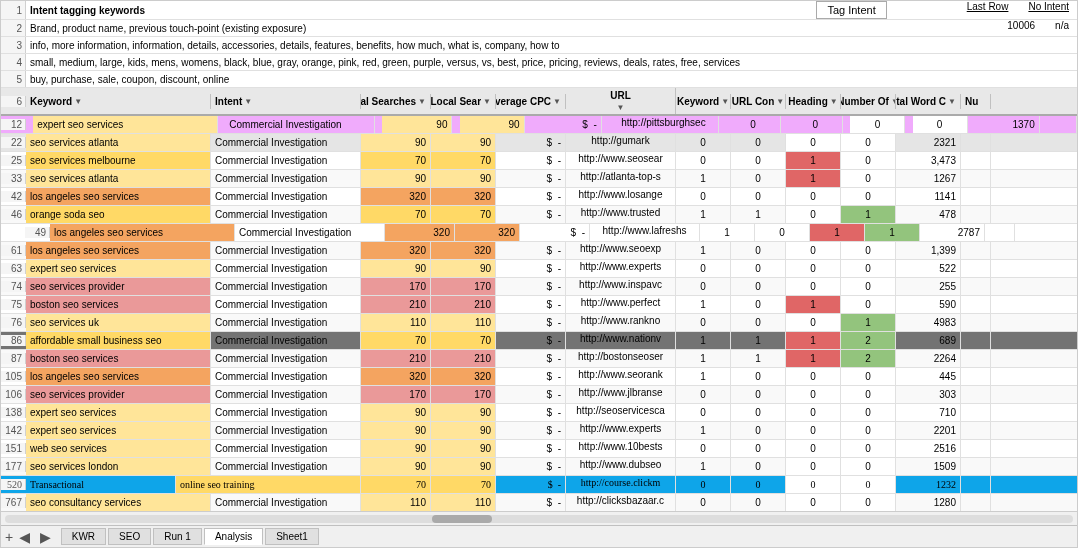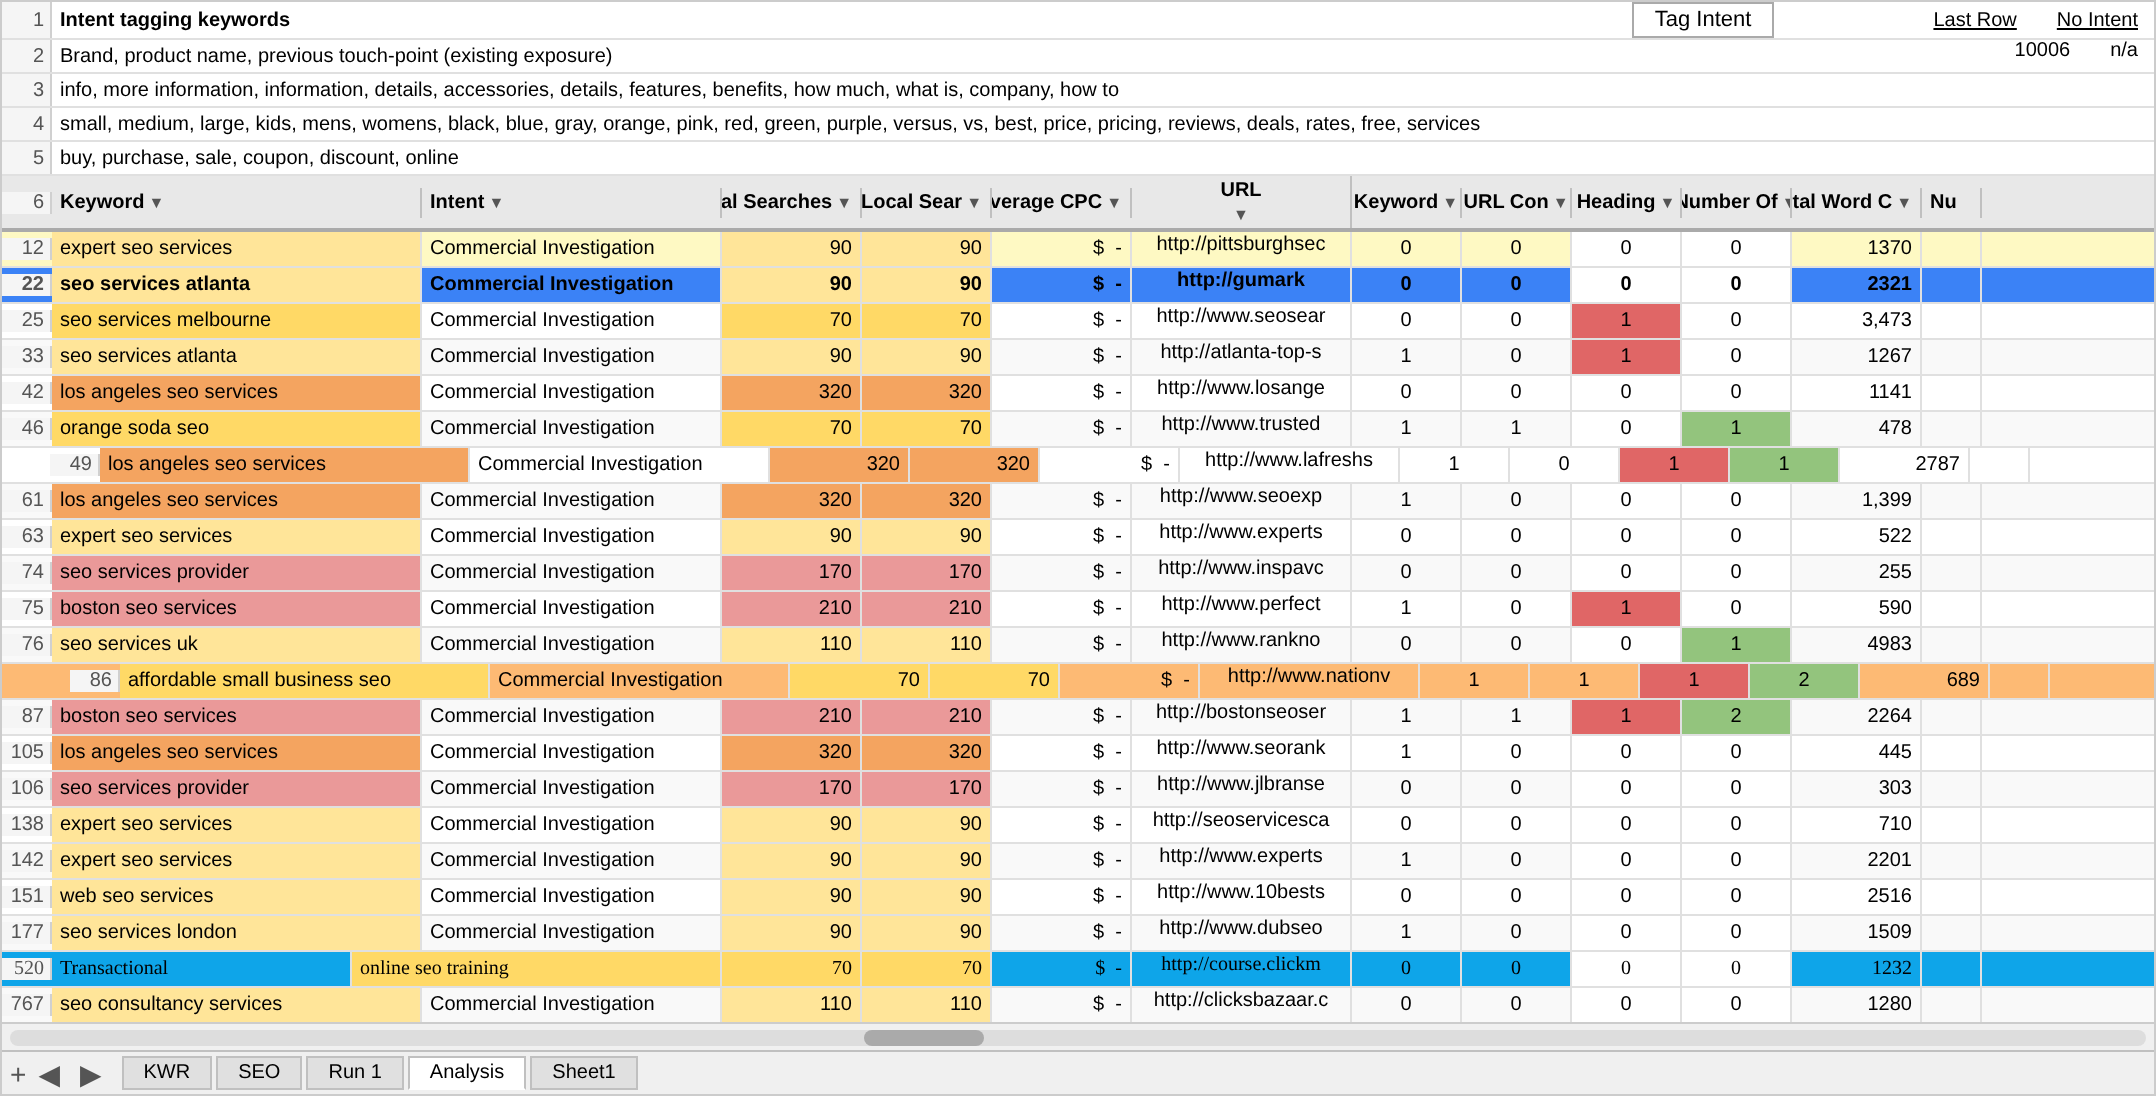--- a/index.html
+++ b/index.html
@@ -53,21 +53,21 @@
 </head>
 <body>
 
 <div class="spreadsheet-container">
 
   <div class="banner-area">
 
     <div class="meta-row">
       <div class="meta-row-num">1</div>
       <div class="meta-cell bold" style="flex:1">Intent tagging keywords</div>
-      <div style="margin-left:auto; display:flex; align-items:center; gap:20px; padding-right:8px;">
+      <div style="margin-left:auto; display:flex; gap:20px; padding-right:8px;">
         <button class="tag-intent-btn">Tag Intent</button>
         <div style="display:flex; gap:20px; font-size:10px;text-decoration:underline;">
           <span>Last Row</span>
           <span>No Intent</span>
         </div>
       </div>
     </div>
 
     <div class="meta-row">
       <div class="meta-row-num">2</div>
@@ -139,36 +139,36 @@
     <div class="header-cell col-totalword">
       <span>Total Word C</span>
       <span class="filter-icon">▼</span>
     </div>
     <div class="header-cell col-nu">
       <span>Nu</span>
     </div>
   </div>
 
   <div class="data-area" id="data-area">
-  <div class="data-row" style="background: #fef9c3;">
+  <div class="data-row" style="background: #f0abfc; justify-content: space-between;">
     <div class="row-num">12</div>
     <div class="data-cell col-keyword" style="background:#ffe599">expert seo services</div>
     <div class="data-cell col-intent">Commercial Investigation</div>
     <div class="data-cell col-global" style="background:#ffe599">90</div>
     <div class="data-cell col-local" style="background:#ffe599">90</div>
     <div class="data-cell col-cpc">$&nbsp;&nbsp;-</div>
     <div class="data-cell col-url">http://pittsburghsec</div>
     <div class="data-cell col-keyword2">0</div>
     <div class="data-cell col-urlcon">0</div>
     <div class="data-cell col-heading" style="background:#fff">0</div>
     <div class="data-cell col-numof" style="background:#fff">0</div>
     <div class="data-cell col-totalword">1370</div>
     <div class="data-cell col-nu"></div>
   </div>
-      <div class="data-row" style="background: #3b82f6; font-weight: bold;">
+      <div class="data-row" style="background: #e5e5e5;">
     <div class="row-num">22</div>
     <div class="data-cell col-keyword" style="background:#ffe599">seo services atlanta</div>
     <div class="data-cell col-intent">Commercial Investigation</div>
     <div class="data-cell col-global" style="background:#ffe599">90</div>
     <div class="data-cell col-local" style="background:#ffe599">90</div>
     <div class="data-cell col-cpc">$&nbsp;&nbsp;-</div>
     <div class="data-cell col-url">http://gumark</div>
     <div class="data-cell col-keyword2">0</div>
     <div class="data-cell col-urlcon">0</div>
     <div class="data-cell col-heading" style="background:#fff">0</div>
@@ -319,21 +319,21 @@
     <div class="data-cell col-local" style="background:#ffe599">110</div>
     <div class="data-cell col-cpc">$&nbsp;&nbsp;-</div>
     <div class="data-cell col-url">http://www.rankno</div>
     <div class="data-cell col-keyword2">0</div>
     <div class="data-cell col-urlcon">0</div>
     <div class="data-cell col-heading" style="background:#fff">0</div>
     <div class="data-cell col-numof" style="background:#93c47d">1</div>
     <div class="data-cell col-totalword">4983</div>
     <div class="data-cell col-nu"></div>
   </div>
-      <div class="data-row" style="background: #fdba74; padding-left: 34px;">
+      <div class="data-row" style="background: #737373;">
     <div class="row-num">86</div>
     <div class="data-cell col-keyword" style="background:#ffd966">affordable small business seo</div>
     <div class="data-cell col-intent">Commercial Investigation</div>
     <div class="data-cell col-global" style="background:#ffd966">70</div>
     <div class="data-cell col-local" style="background:#ffd966">70</div>
     <div class="data-cell col-cpc">$&nbsp;&nbsp;-</div>
     <div class="data-cell col-url">http://www.nationv</div>
     <div class="data-cell col-keyword2">1</div>
     <div class="data-cell col-urlcon">1</div>
     <div class="data-cell col-heading" style="background:#e06666">1</div>

